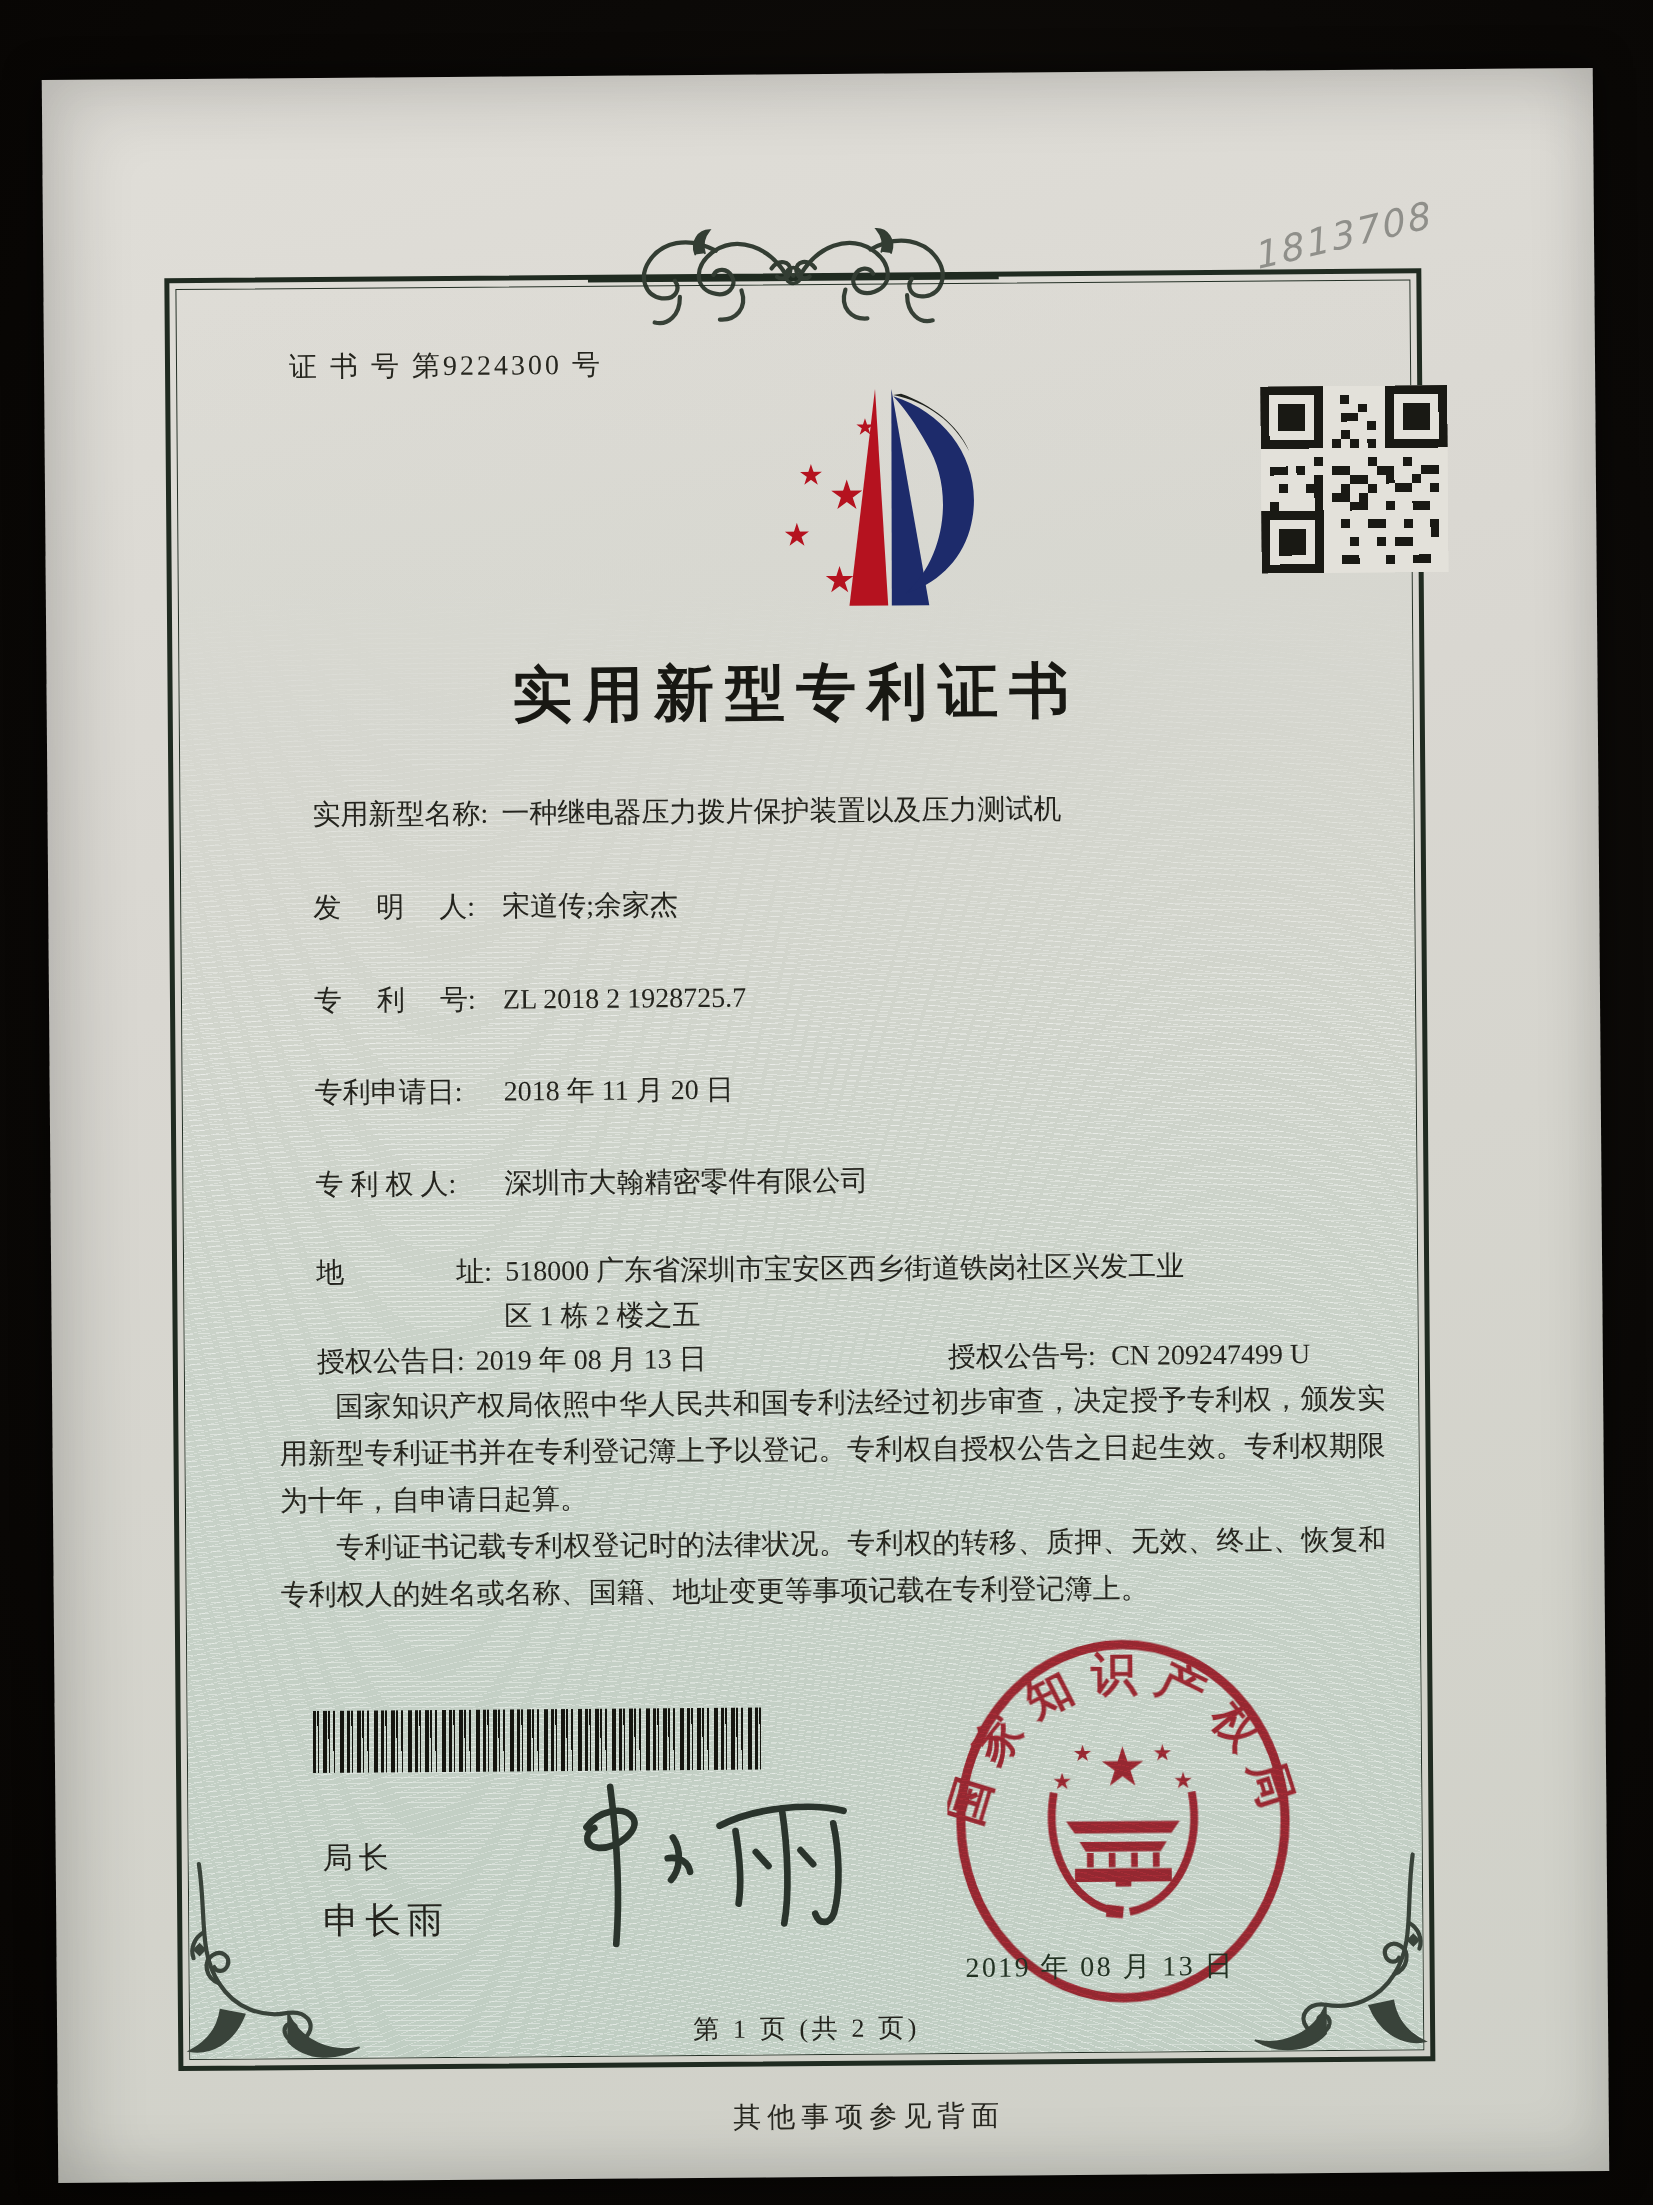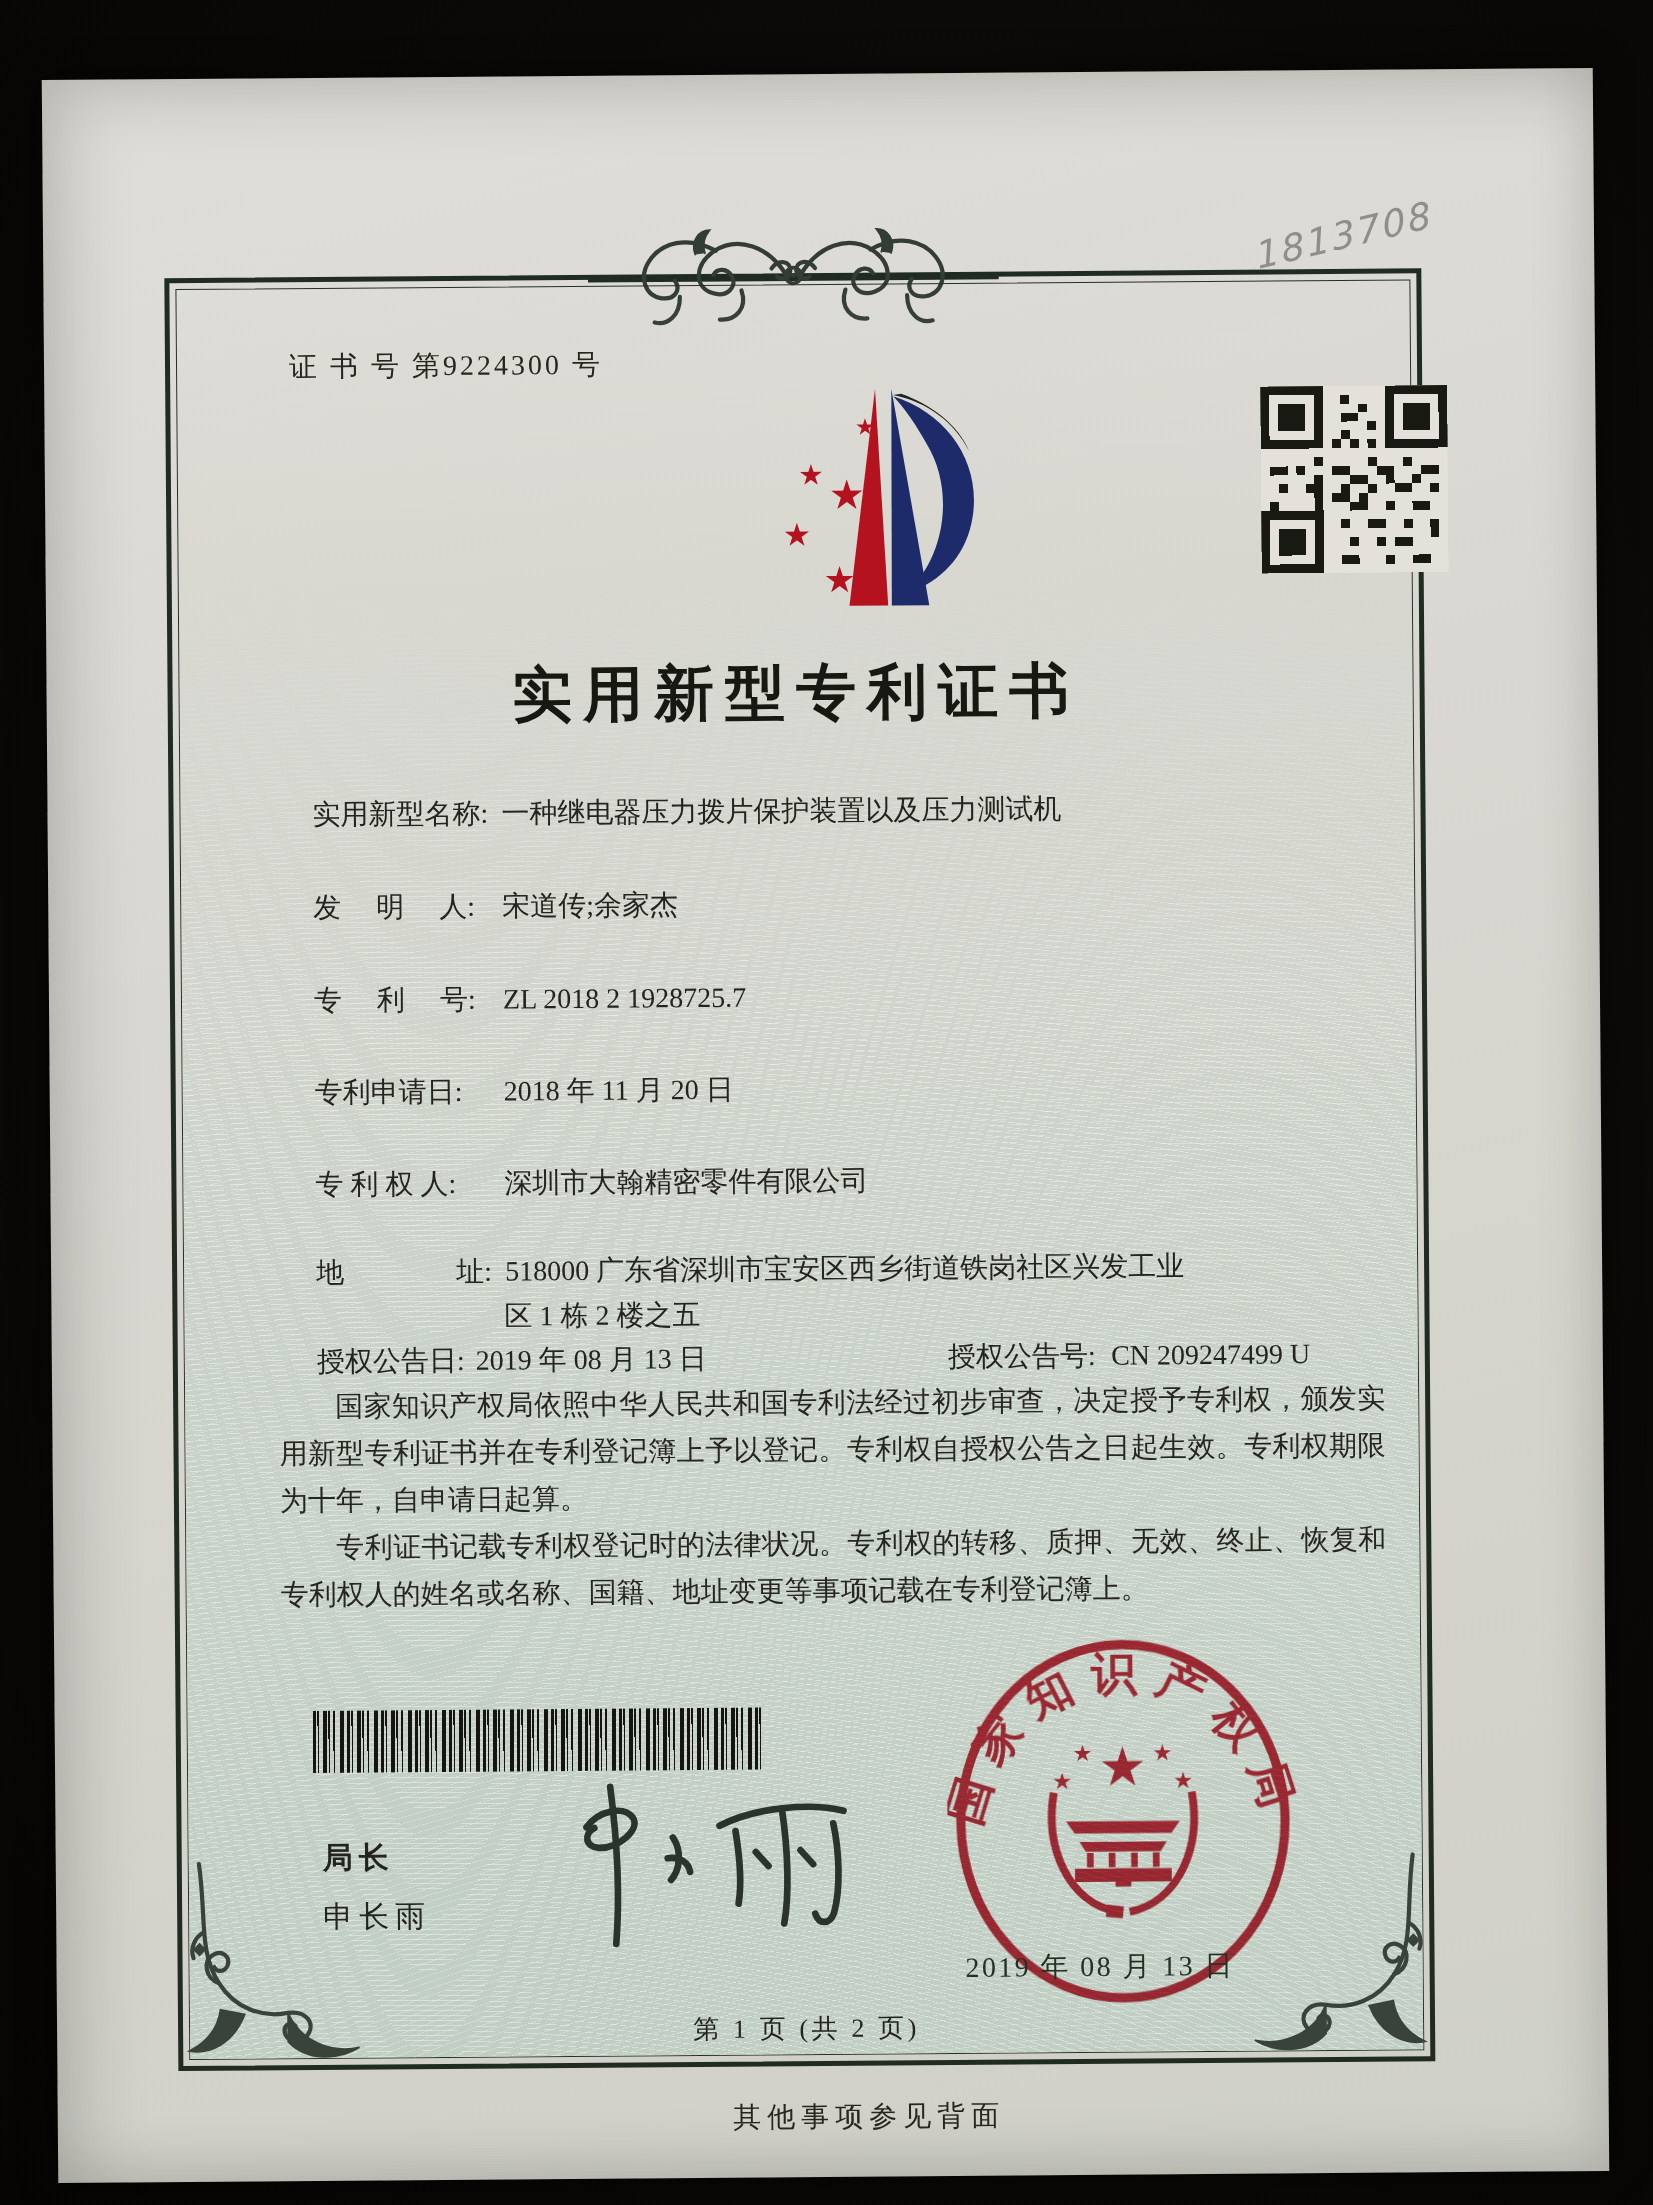--- a/index.html
+++ b/index.html
@@ -31,22 +31,22 @@
   .frow{left:132px;font-size:28px;}
   .flabel{display:inline-block;min-width:189px;color:#24241e;}
   .fval{color:#24241e;}
   .addr2{left:320px;font-size:28px;}
   .grant2{position:absolute;left:631px;top:0;white-space:nowrap;}
   .paras{position:absolute;left:94px;top:1094px;width:1106px;font-size:28px;line-height:47px;
     text-align:justify;color:#26261f;}
   .paras p{margin:0;text-indent:2em;}
   .barcode{position:absolute;left:125px;top:1422px;width:450px;height:62px;
     background:repeating-linear-gradient(90deg,#15150f 0 3px,transparent 3px 4.8px,#15150f 4.8px 6px,transparent 6px 10.3px,#15150f 10.3px 14px,transparent 14px 15.7px,#15150f 15.7px 17px,transparent 17px 20.6px,#15150f 20.6px 22.4px,transparent 22.4px 27px,#15150f 27px 31px,transparent 31px 34px);}
-  .jztitle{left:134px;top:1549px;font-size:30px;letter-spacing:6px;font-weight:bold;}
-  .jzname{left:134px;top:1608px;font-size:30px;letter-spacing:6px;}
+  .jztitle{left:134px;top:1549px;font-size:30px;letter-spacing:6px;}
+  .jzname{left:134px;top:1608px;font-size:36px;letter-spacing:6px;}
   .sig{position:absolute;left:339px;top:1478px;}
   .seal{position:absolute;left:759px;top:1351px;width:351px;height:375px;
     mix-blend-mode:multiply;filter:blur(0.4px);opacity:.94;}
   .sealdate{left:723px;top:1665px;width:375px;text-align:center;font-size:28px;
     letter-spacing:2.4px;color:#223122;z-index:6;}
   .pagefoot{left:0;top:1726px;width:100%;text-align:center;font-size:26px;letter-spacing:3.6px;color:#23231d;}
   .backnote{position:absolute;left:0;top:2024px;width:100%;text-align:center;font-size:28px;
     letter-spacing:6px;color:#26261f;transform:translateX(36px);}
   .orn-top{position:absolute;left:50%;top:-62px;transform:translateX(-50%);}
   .orn-bl{position:absolute;left:-8.5px;bottom:-7.3px;}

